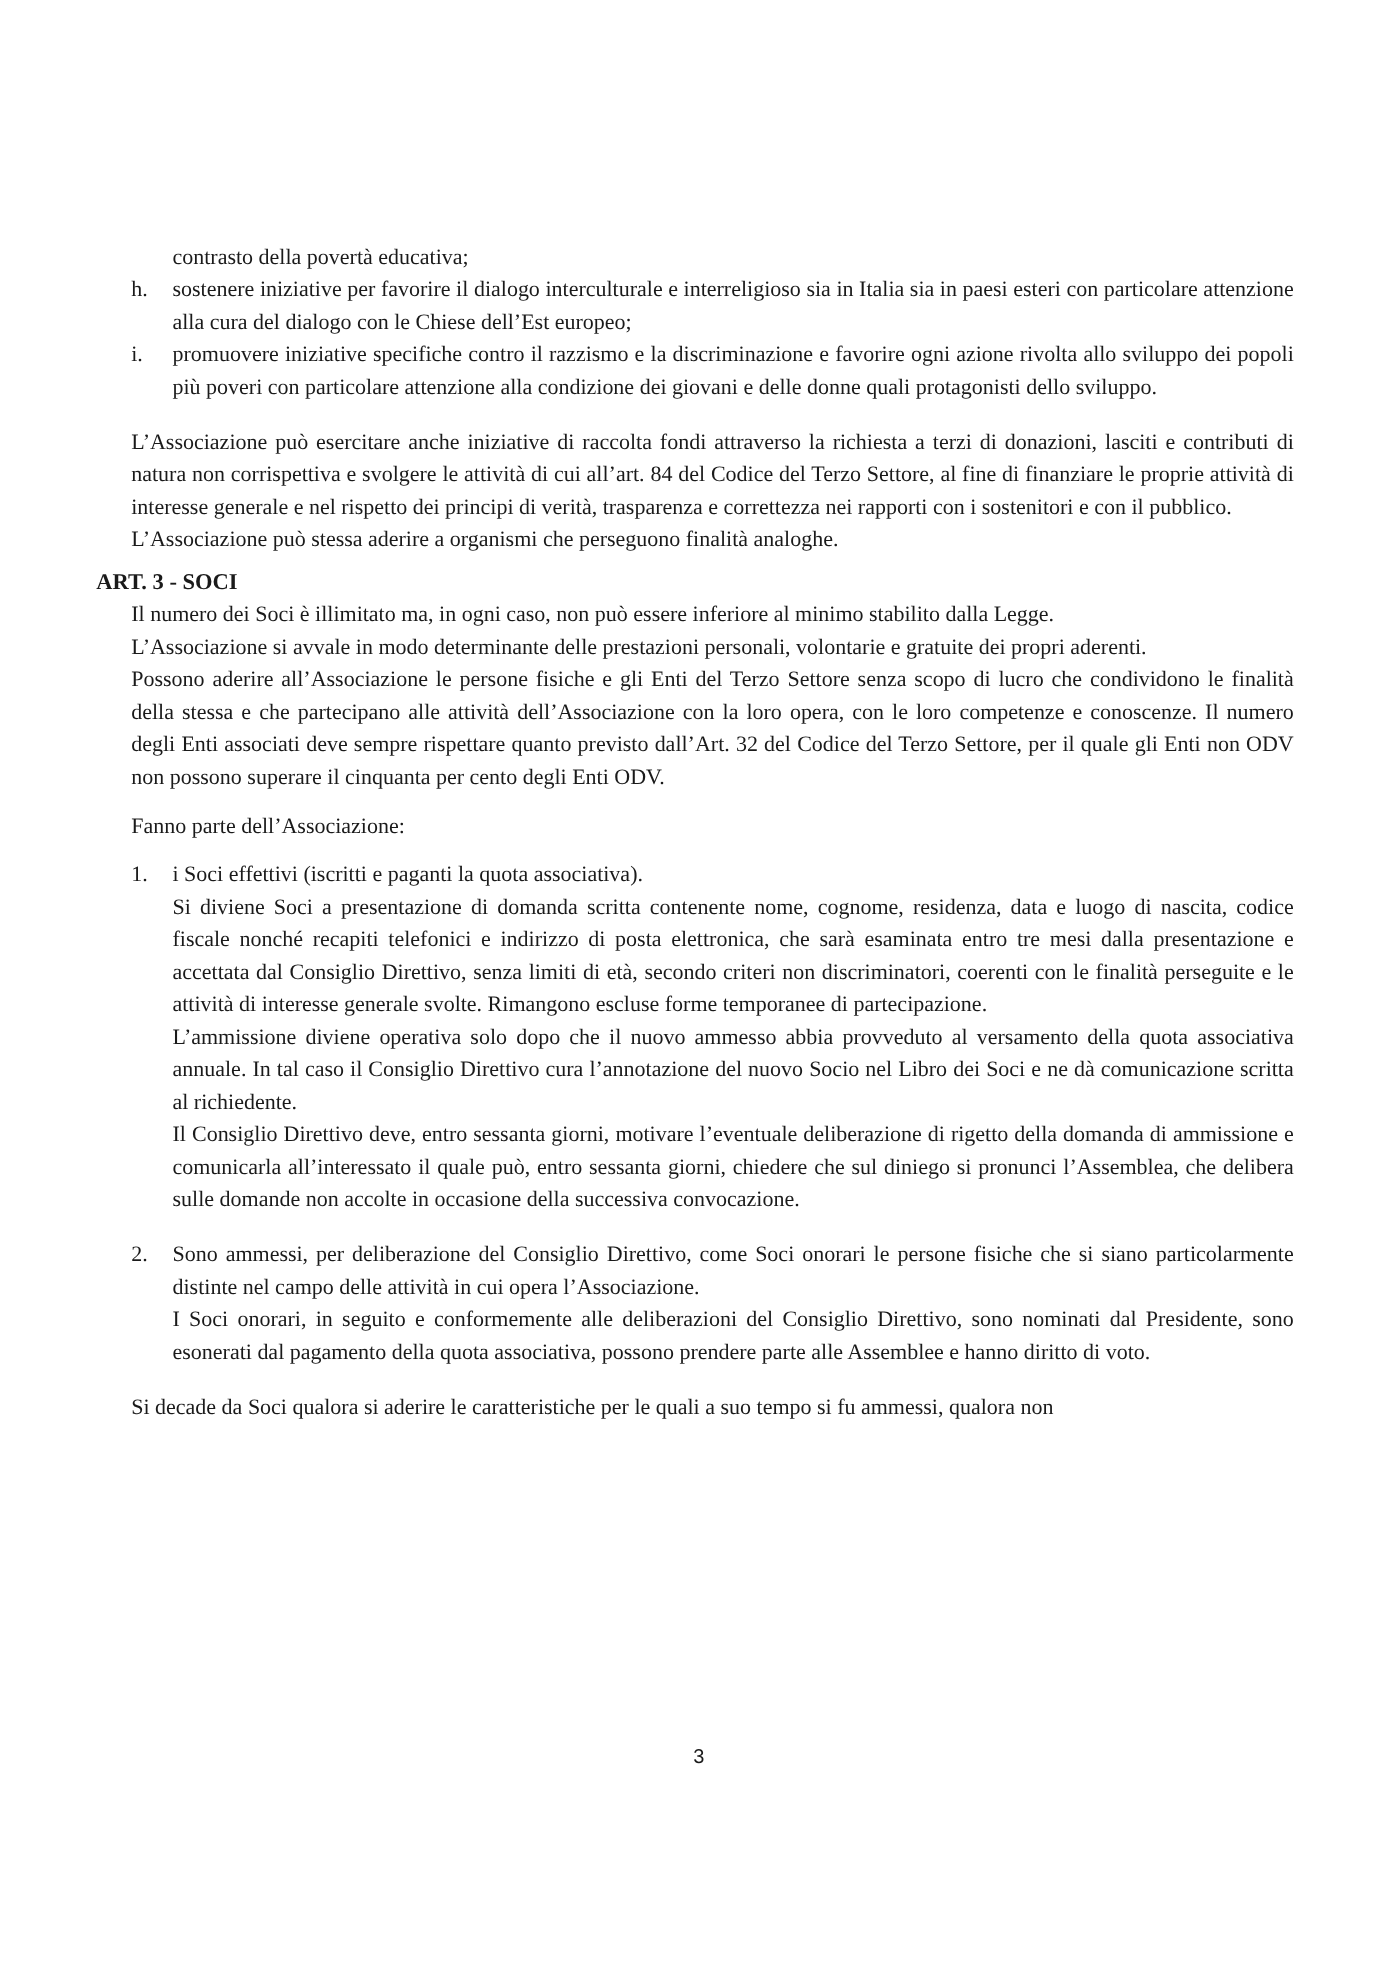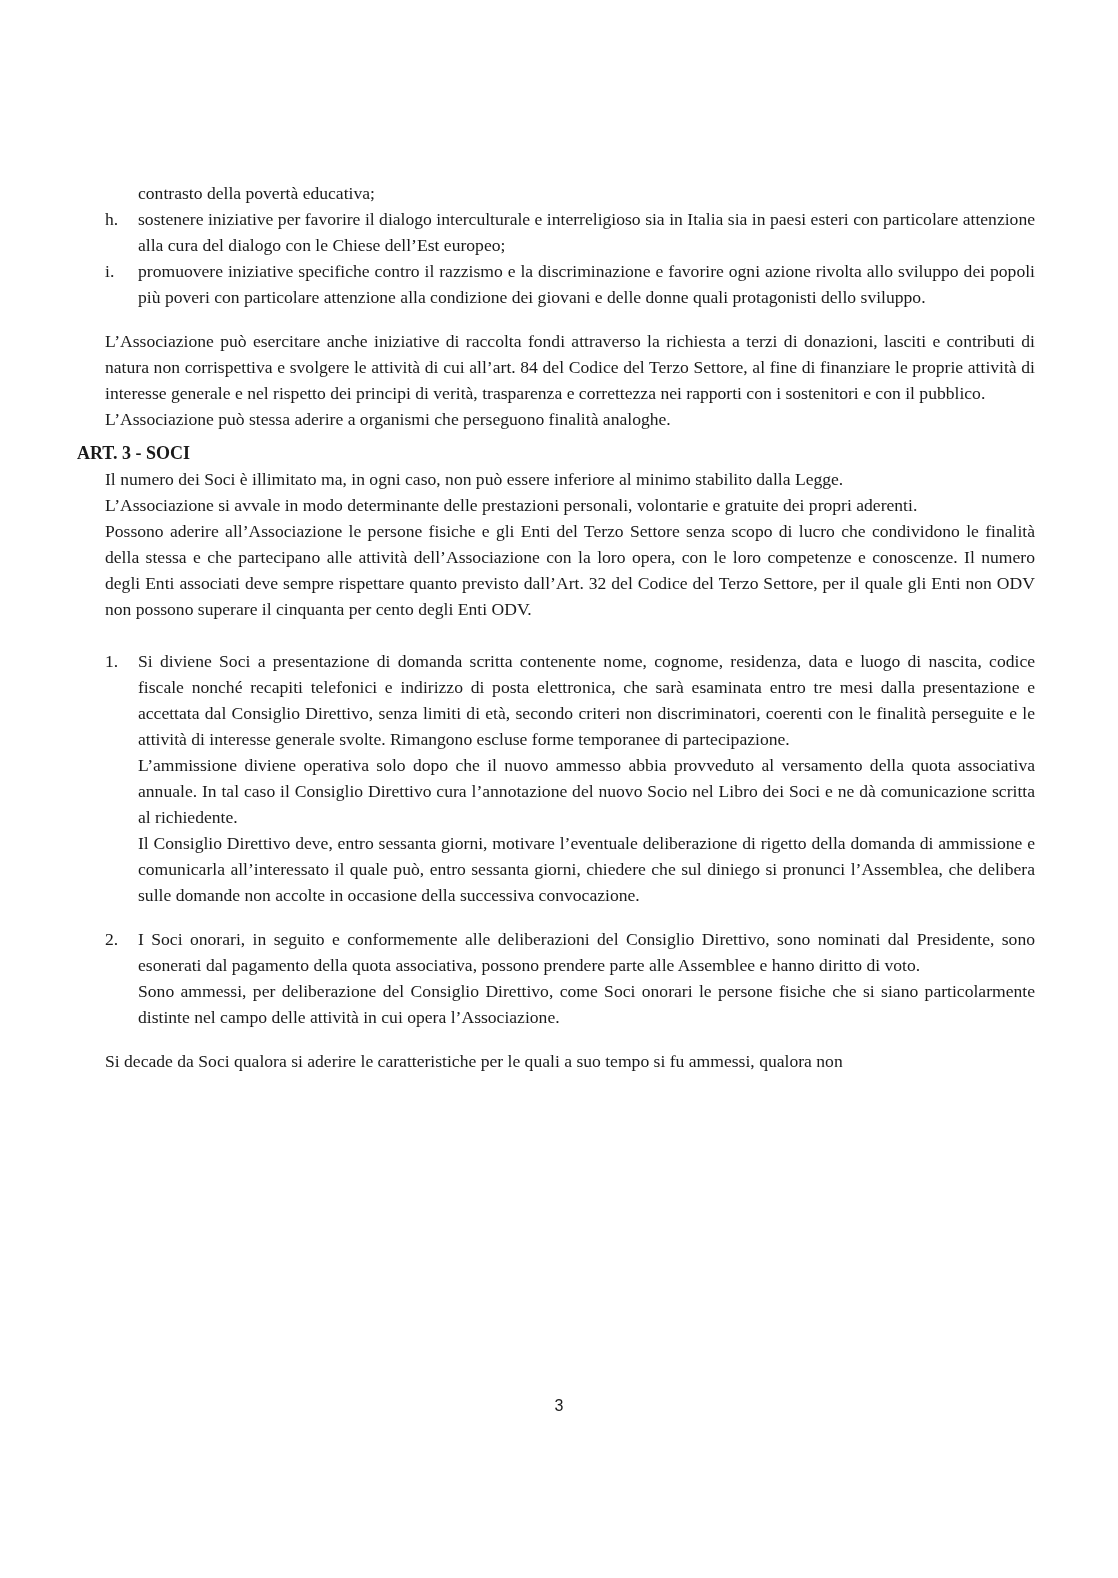--- a/index.html
+++ b/index.html
@@ -6,21 +6,21 @@
     body {
       width: 1118px; height: 1578px;
       background: #ffffff;
       font-family: "Liberation Serif", serif;
       color: #1a1a1a;
       position: relative;
       overflow: hidden;
     }
     .page {
       position: absolute;
-      left: 105px; top: 180px;
+      left: 105px; top: 192px;
       width: 930px;
       font-size: 17.6px;
       line-height: 26px;
     }
     .justify { text-align: justify; }
     .list-item { position: relative; padding-left: 33px; }
     .list-item .marker { position: absolute; left: 0; top: 0; }
     .indent { padding-left: 33px; }
     .para { margin: 0; }
     .gap-s { height: 13px; }
@@ -58,35 +58,37 @@
   <p class="para justify">L’Associazione può stessa aderire a organismi che perseguono finalità analoghe.</p>
 
   <section>
     <h2 class="heading" style="margin-left:-28px;">ART. 3 - SOCI</h2>
 
     <p class="para justify">Il numero dei Soci è illimitato ma, in ogni caso, non può essere inferiore al minimo stabilito dalla Legge.</p>
     <p class="para justify">L’Associazione si avvale in modo determinante delle prestazioni personali, volontarie e gratuite dei propri aderenti.</p>
     <p class="para justify">Possono aderire all’Associazione le persone fisiche e gli Enti del Terzo Settore senza scopo di lucro che condividono le finalità della stessa e che partecipano alle attività dell’Associazione con la loro opera, con le loro competenze e conoscenze. Il numero degli Enti associati deve sempre rispettare quanto previsto dall’Art. 32 del Codice del Terzo Settore, per il quale gli Enti non ODV non possono superare il cinquanta per cento degli Enti ODV.</p>
 
     <div class="gap-s"></div>
+    <p class="para">Fanno parte dell’Associazione:</p>
     <div class="gap-s"></div>
 
     <div class="list-item justify">
       <span class="marker">1.</span>
+      <p class="para">i Soci effettivi (iscritti e paganti la quota associativa).</p>
       <p class="para">Si diviene Soci a presentazione di domanda scritta contenente nome, cognome, residenza, data e luogo di nascita, codice fiscale nonché recapiti telefonici e indirizzo di posta elettronica, che sarà esaminata entro tre mesi dalla presentazione e accettata dal Consiglio Direttivo, senza limiti di età, secondo criteri non discriminatori, coerenti con le finalità perseguite e le attività di interesse generale svolte. Rimangono escluse forme temporanee di partecipazione.</p>
       <p class="para">L’ammissione diviene operativa solo dopo che il nuovo ammesso abbia provveduto al versamento della quota associativa annuale. In tal caso il Consiglio Direttivo cura l’annotazione del nuovo Socio nel Libro dei Soci e ne dà comunicazione scritta al richiedente.</p>
       <p class="para">Il Consiglio Direttivo deve, entro sessanta giorni, motivare l’eventuale deliberazione di rigetto della domanda di ammissione e comunicarla all’interessato il quale può, entro sessanta giorni, chiedere che sul diniego si pronunci l’Assemblea, che delibera sulle domande non accolte in occasione della successiva convocazione.</p>
     </div>
 
     <div class="gap-m"></div>
 
     <div class="list-item justify">
       <span class="marker">2.</span>
+      <p class="para">Sono ammessi, per deliberazione del Consiglio Direttivo, come Soci onorari le persone fisiche che si siano particolarmente distinte nel campo delle attività in cui opera l’Associazione.</p>
       <p class="para">I Soci onorari, in seguito e conformemente alle deliberazioni del Consiglio Direttivo, sono nominati dal Presidente, sono esonerati dal pagamento della quota associativa, possono prendere parte alle Assemblee e hanno diritto di voto.</p>
-      <p class="para">Sono ammessi, per deliberazione del Consiglio Direttivo, come Soci onorari le persone fisiche che si siano particolarmente distinte nel campo delle attività in cui opera l’Associazione.</p>
     </div>
 
     <div class="gap-m"></div>
 
     <p class="para justify">Si decade da Soci qualora si aderire le caratteristiche per le quali a suo tempo si fu ammessi, qualora non</p>
   </section>
 </div>
 
 <div class="page-number">3</div>
 

